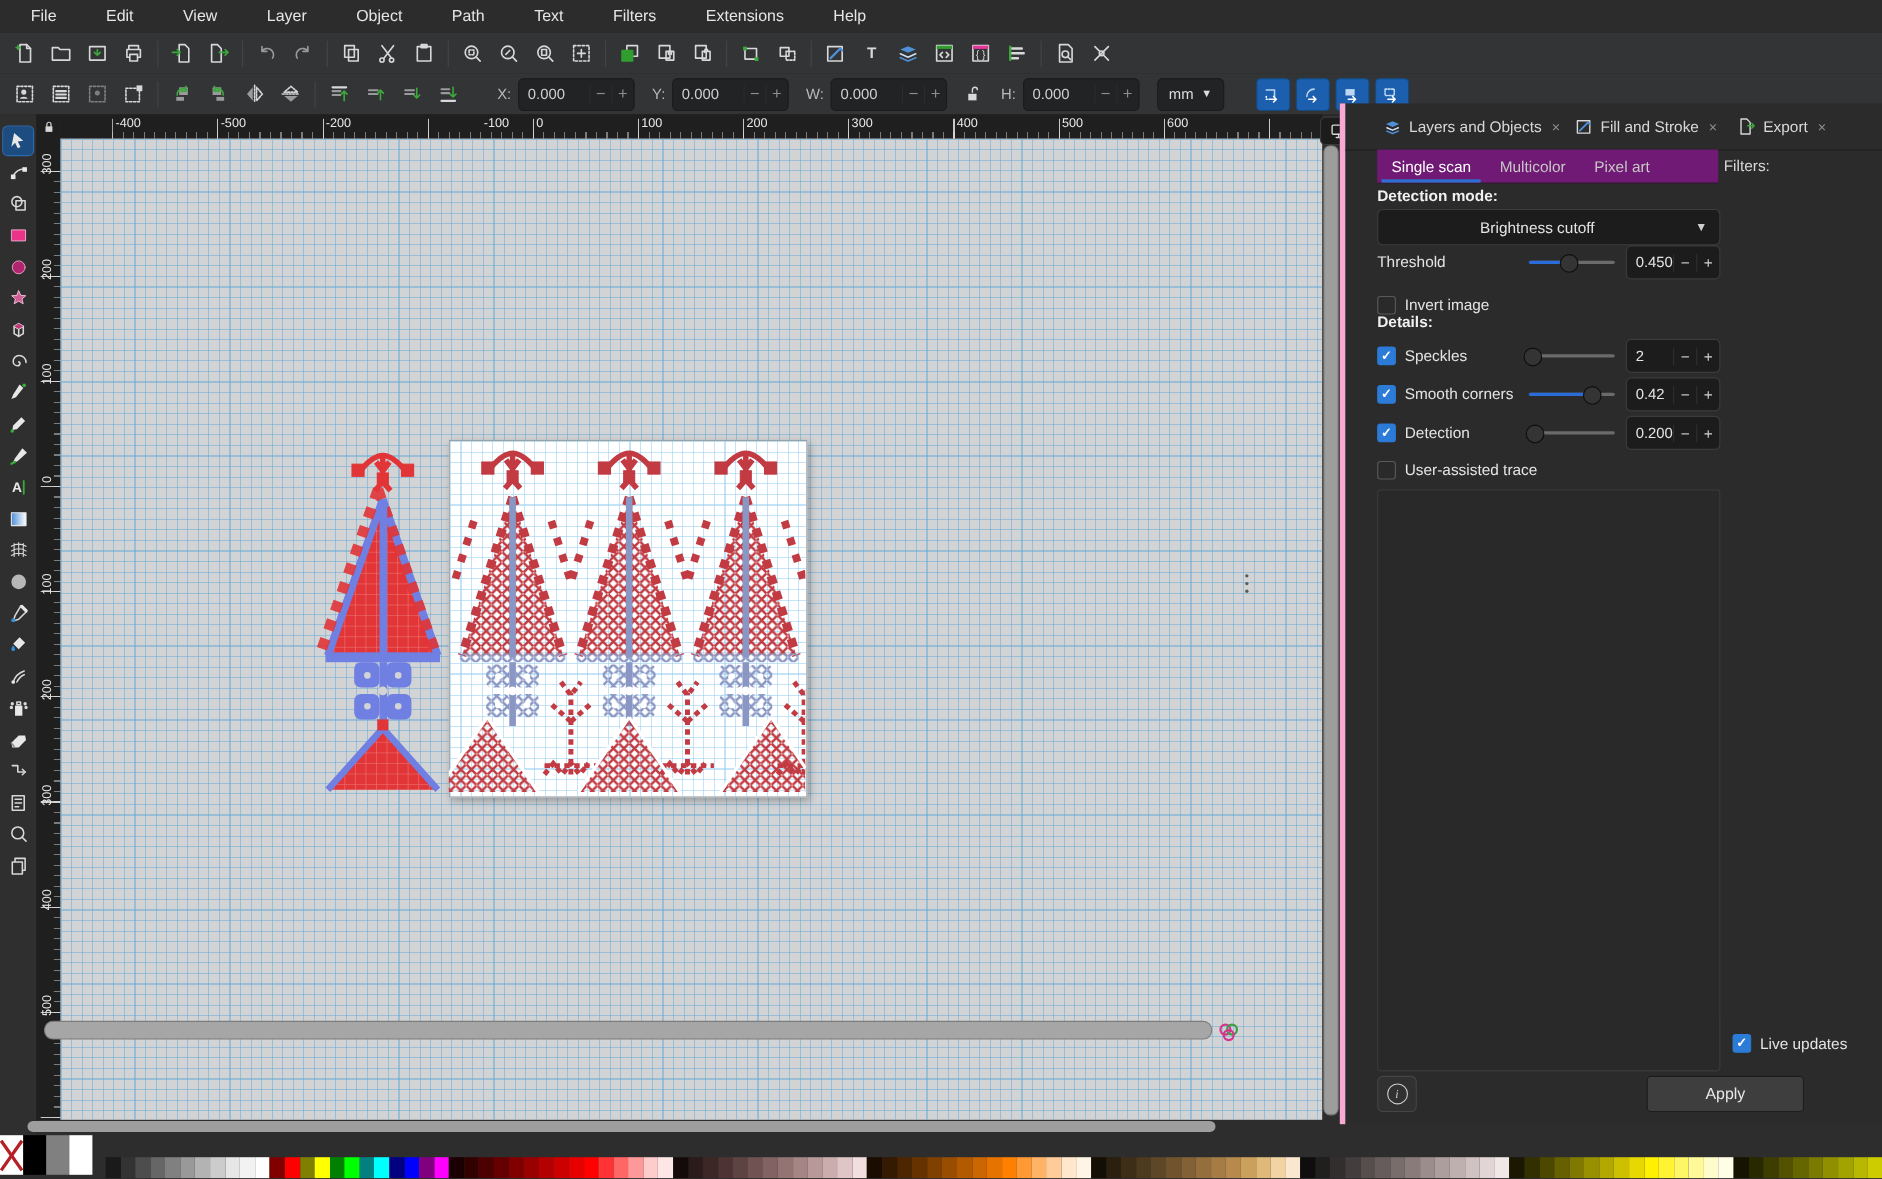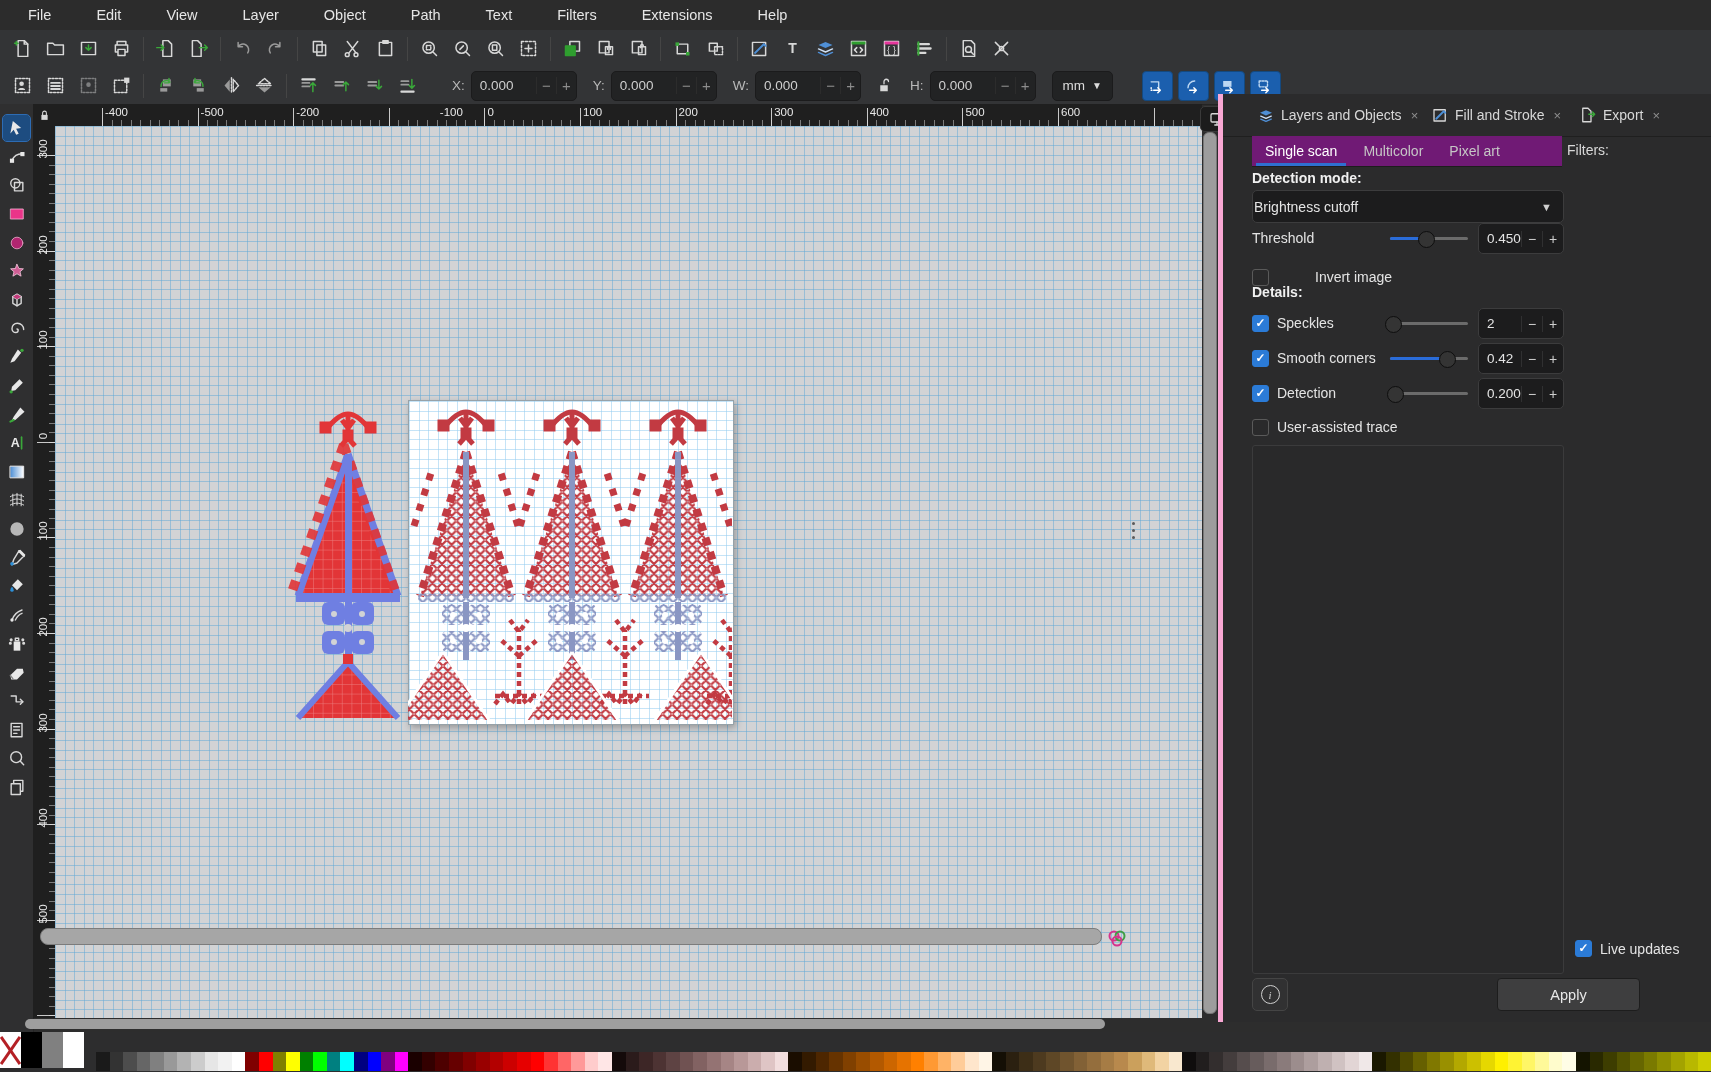--- a/index.html
+++ b/index.html
@@ -59,21 +59,21 @@
   #dock{left:1218px;top:94px;width:493px;height:928px;background:#2b2b2c;border-left:5px solid #f9a8d4;}
   .dock-tab{position:absolute;top:8px;height:26px;display:flex;align-items:center;gap:6px;font-size:14px;color:#d8d8d8;}
   .dock-tab .x{color:#8f8f8f;font-size:13px;margin-left:3px;}
   #trace-strip{position:absolute;left:29px;top:42px;width:310px;height:30px;background:#701a75;display:flex;align-items:flex-end;border-bottom:1px solid #1d1d1d;}
   .scan-tab{padding:5px 13px 7px;font-size:14px;color:#c6c6c6;position:relative;}
   .scan-tab.active{color:#ffffff;}
   .scan-tab.active::after{content:"";position:absolute;left:4px;right:4px;bottom:0;height:3px;background:#2f6fd0;}
   #preview-label{position:absolute;left:344px;top:48px;font-size:14px;color:#d8d8d8;}
   .heading{position:absolute;left:29px;font-size:14px;font-weight:bold;color:#f0f0f0;}
   #detect-select{position:absolute;left:29px;top:96px;width:310px;height:31px;background:#1c1c1d;border:1px solid #3c3c3d;border-radius:5px;display:flex;align-items:center;}
-  #detect-select .dv{flex:1;padding-left:1px;font-size:14px;color:#e4e4e4;}
+  #detect-select .dv{flex:1;padding-left:1px;font-size:14px;color:#e4e4e4;text-align:center;}
   #detect-select .caret{margin-right:11px;color:#cfcfcf;font-size:11px;}
   .trow{position:absolute;left:0;width:460px;height:30px;display:flex;align-items:center;}
   .cb{width:15px;height:15px;border-radius:3px;margin-left:29px;flex:0 0 auto;}
   .cb.off{background:#2a2a2b;border:1px solid #5a5a5a;}
   .cb.on{background:#2b7bd7;border:1px solid #2b7bd7;color:#fff;font-size:12px;line-height:15px;text-align:center;font-weight:bold;}
   .trlabel{font-size:14px;color:#e4e4e4;margin-left:8px;}
   .trlabel.nocb{margin-left:29px;}
   .slider{position:absolute;left:167px;width:78px;height:30px;}
   .slider .track{position:absolute;left:0;right:0;top:14px;height:3px;background:#6b6b6b;border-radius:2px;}
   .slider .fill{position:absolute;left:0;top:14px;height:3px;background:#2a6cd9;border-radius:2px;}
@@ -1238,21 +1238,21 @@
           <span class="track"></span>
           <span class="fill" style="width:45%"></span>
           <span class="thumb" style="left:calc(45% - 7px)"></span>
         </span>
         <span class="spin">
           <span class="val">0.450</span>
           <span class="b">−</span>
           <span class="b">+</span>
         </span>
       </div>
-      <div class="trow" style="top: 168px; gap: 38px;">
+      <div class="trow" style="top: 168px;">
         <span class="cb off"></span>
         <span class="trlabel">Invert image</span>
       </div>
       <div class="heading" style="top: 190px;">Details:</div>
       <div class="trow" style="top: 214px;">
         <span class="cb on">✓</span>
         <span class="trlabel">Speckles</span>
         <span class="slider">
           <span class="track"></span>
           <span class="fill" style="width:3%"></span>

